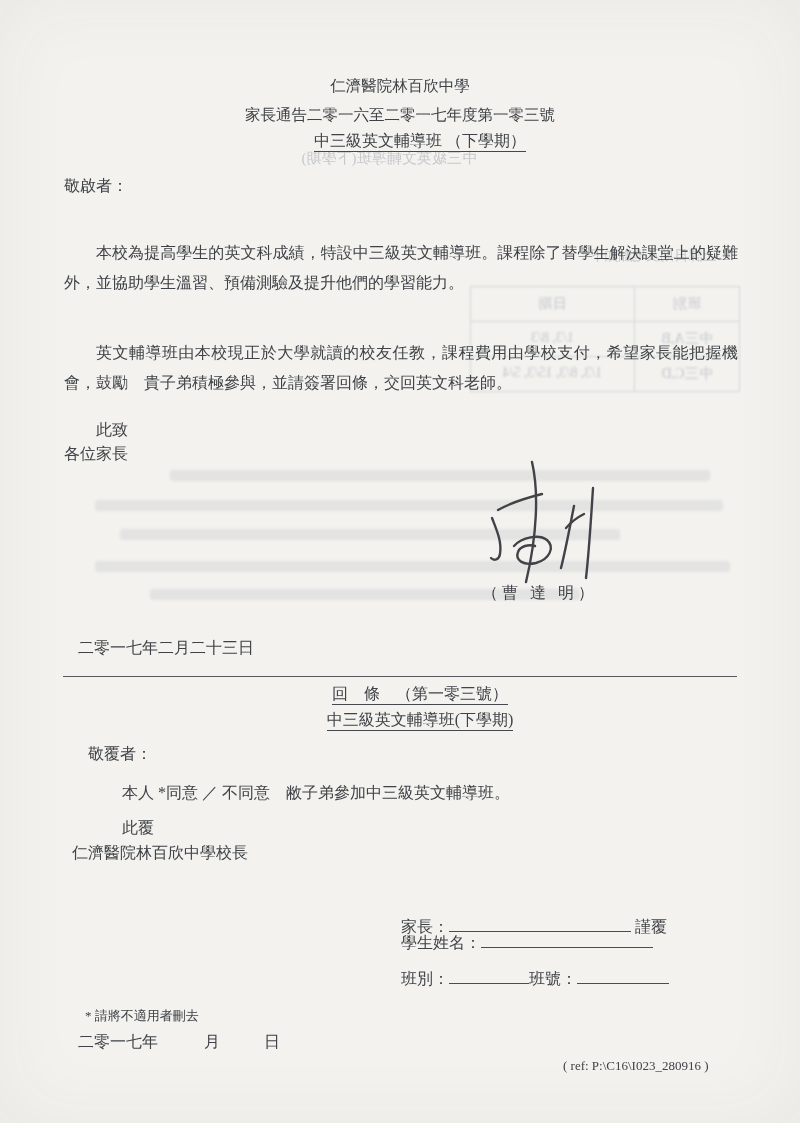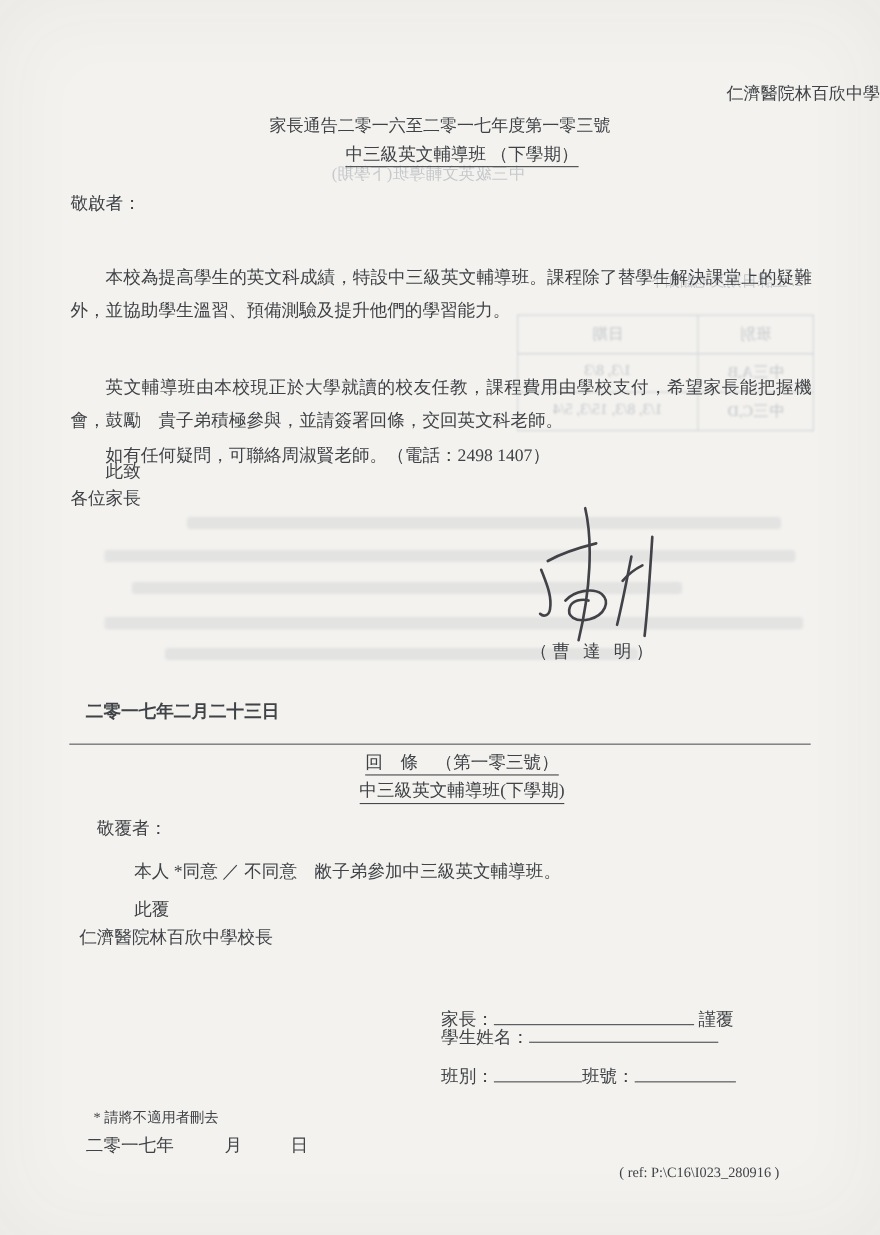--- a/index.html
+++ b/index.html
@@ -57,52 +57,51 @@
       <div class="c2">1/3, 8/3, 15/3, 5/4</div>
     </div>
   </div>
 
   <div class="abs st-bar" style="left:170px;top:470px;width:540px;"></div>
   <div class="abs st-bar" style="left:95px;top:500px;width:628px;"></div>
   <div class="abs st-bar" style="left:120px;top:529px;width:500px;"></div>
   <div class="abs st-bar" style="left:95px;top:561px;width:635px;"></div>
   <div class="abs st-bar" style="left:150px;top:589px;width:430px;"></div>
 
-  <div class="abs center t15" style="top:77px;text-align:right;">仁濟醫院林百欣中學</div>
+  <div class="abs center t15" style="top:77px;">仁濟醫院林百欣中學</div>
   <div class="abs center t15" style="top:106px;">家長通告二零一六至二零一七年度第一零三號</div>
   <div class="abs center" style="top:131px;">
     <span class="u t16">中三級英文輔導班 （下學期）</span>
   </div>
 
   <div class="abs t16" style="left:64px;top:176px;">敬啟者：</div>
 
   <div class="abs para indent" style="top:206px;">本校為提高學生的英文科成績，特設中三級英文輔導班。課程除了替學生解決課堂上的疑難外，並協助學生溫習、預備測驗及提升他們的學習能力。</div>
 
 
   <div class="abs para indent" style="top:306px;">英文輔導班由本校現正於大學就讀的校友任教，課程費用由學校支付，希望家長能把握機會，鼓勵　貴子弟積極參與，並請簽署回條，交回英文科老師。</div>
 
-  <div class="abs para indent" style="top:368px;">如有任何疑問，可聯絡周淑賢老師。（電話：2498 1407）</div>
 
   <div class="abs t16" style="left:96px;top:420px;">此致</div>
   <div class="abs t16" style="left:64px;top:444px;">各位家長</div>
 
   <svg class="sig-svg" viewBox="0 0 190 156">
     <g fill="none" stroke="#34353b" stroke-width="2.4" stroke-linecap="round" opacity="0.92">
       <path d="M 70,14 C 77,44 75,88 64,134"></path>
       <path d="M 36,62 C 50,54 64,50 80,46"></path>
       <path d="M 30,70 C 35,83 40,94 38,106 C 37,112 32,113 29,110"></path>
       <path d="M 52,98 C 60,89 77,86 85,92 C 93,99 88,111 74,115 C 61,118 53,112 56,104 C 58,98 67,96 73,98"></path>
       <path d="M 112,58 C 108,78 104,100 99,120"></path>
       <path d="M 104,80 C 110,73 116,69 122,66"></path>
       <path d="M 131,40 C 129,72 127,104 124,130"></path>
     </g>
   </svg>
   <div class="abs t16 name-row" style="left:482px;top:583px;">（曹 達 明）</div>
 
-  <div class="abs t16" style="left:78px;top:638px;font-weight:bold;">二零一七年二月二十三日</div>
+  <div class="abs t16" style="left:78px;top:638px;">二零一七年二月二十三日</div>
 
   <div class="abs divider" style="top:676px;"></div>
 
   <div class="abs center" style="top:684px;">
     <span class="u t16">回　條　（第一零三號）</span>
   </div>
   <div class="abs center" style="top:710px;">
     <span class="u t16">中三級英文輔導班(下學期)</span>
   </div>
 

